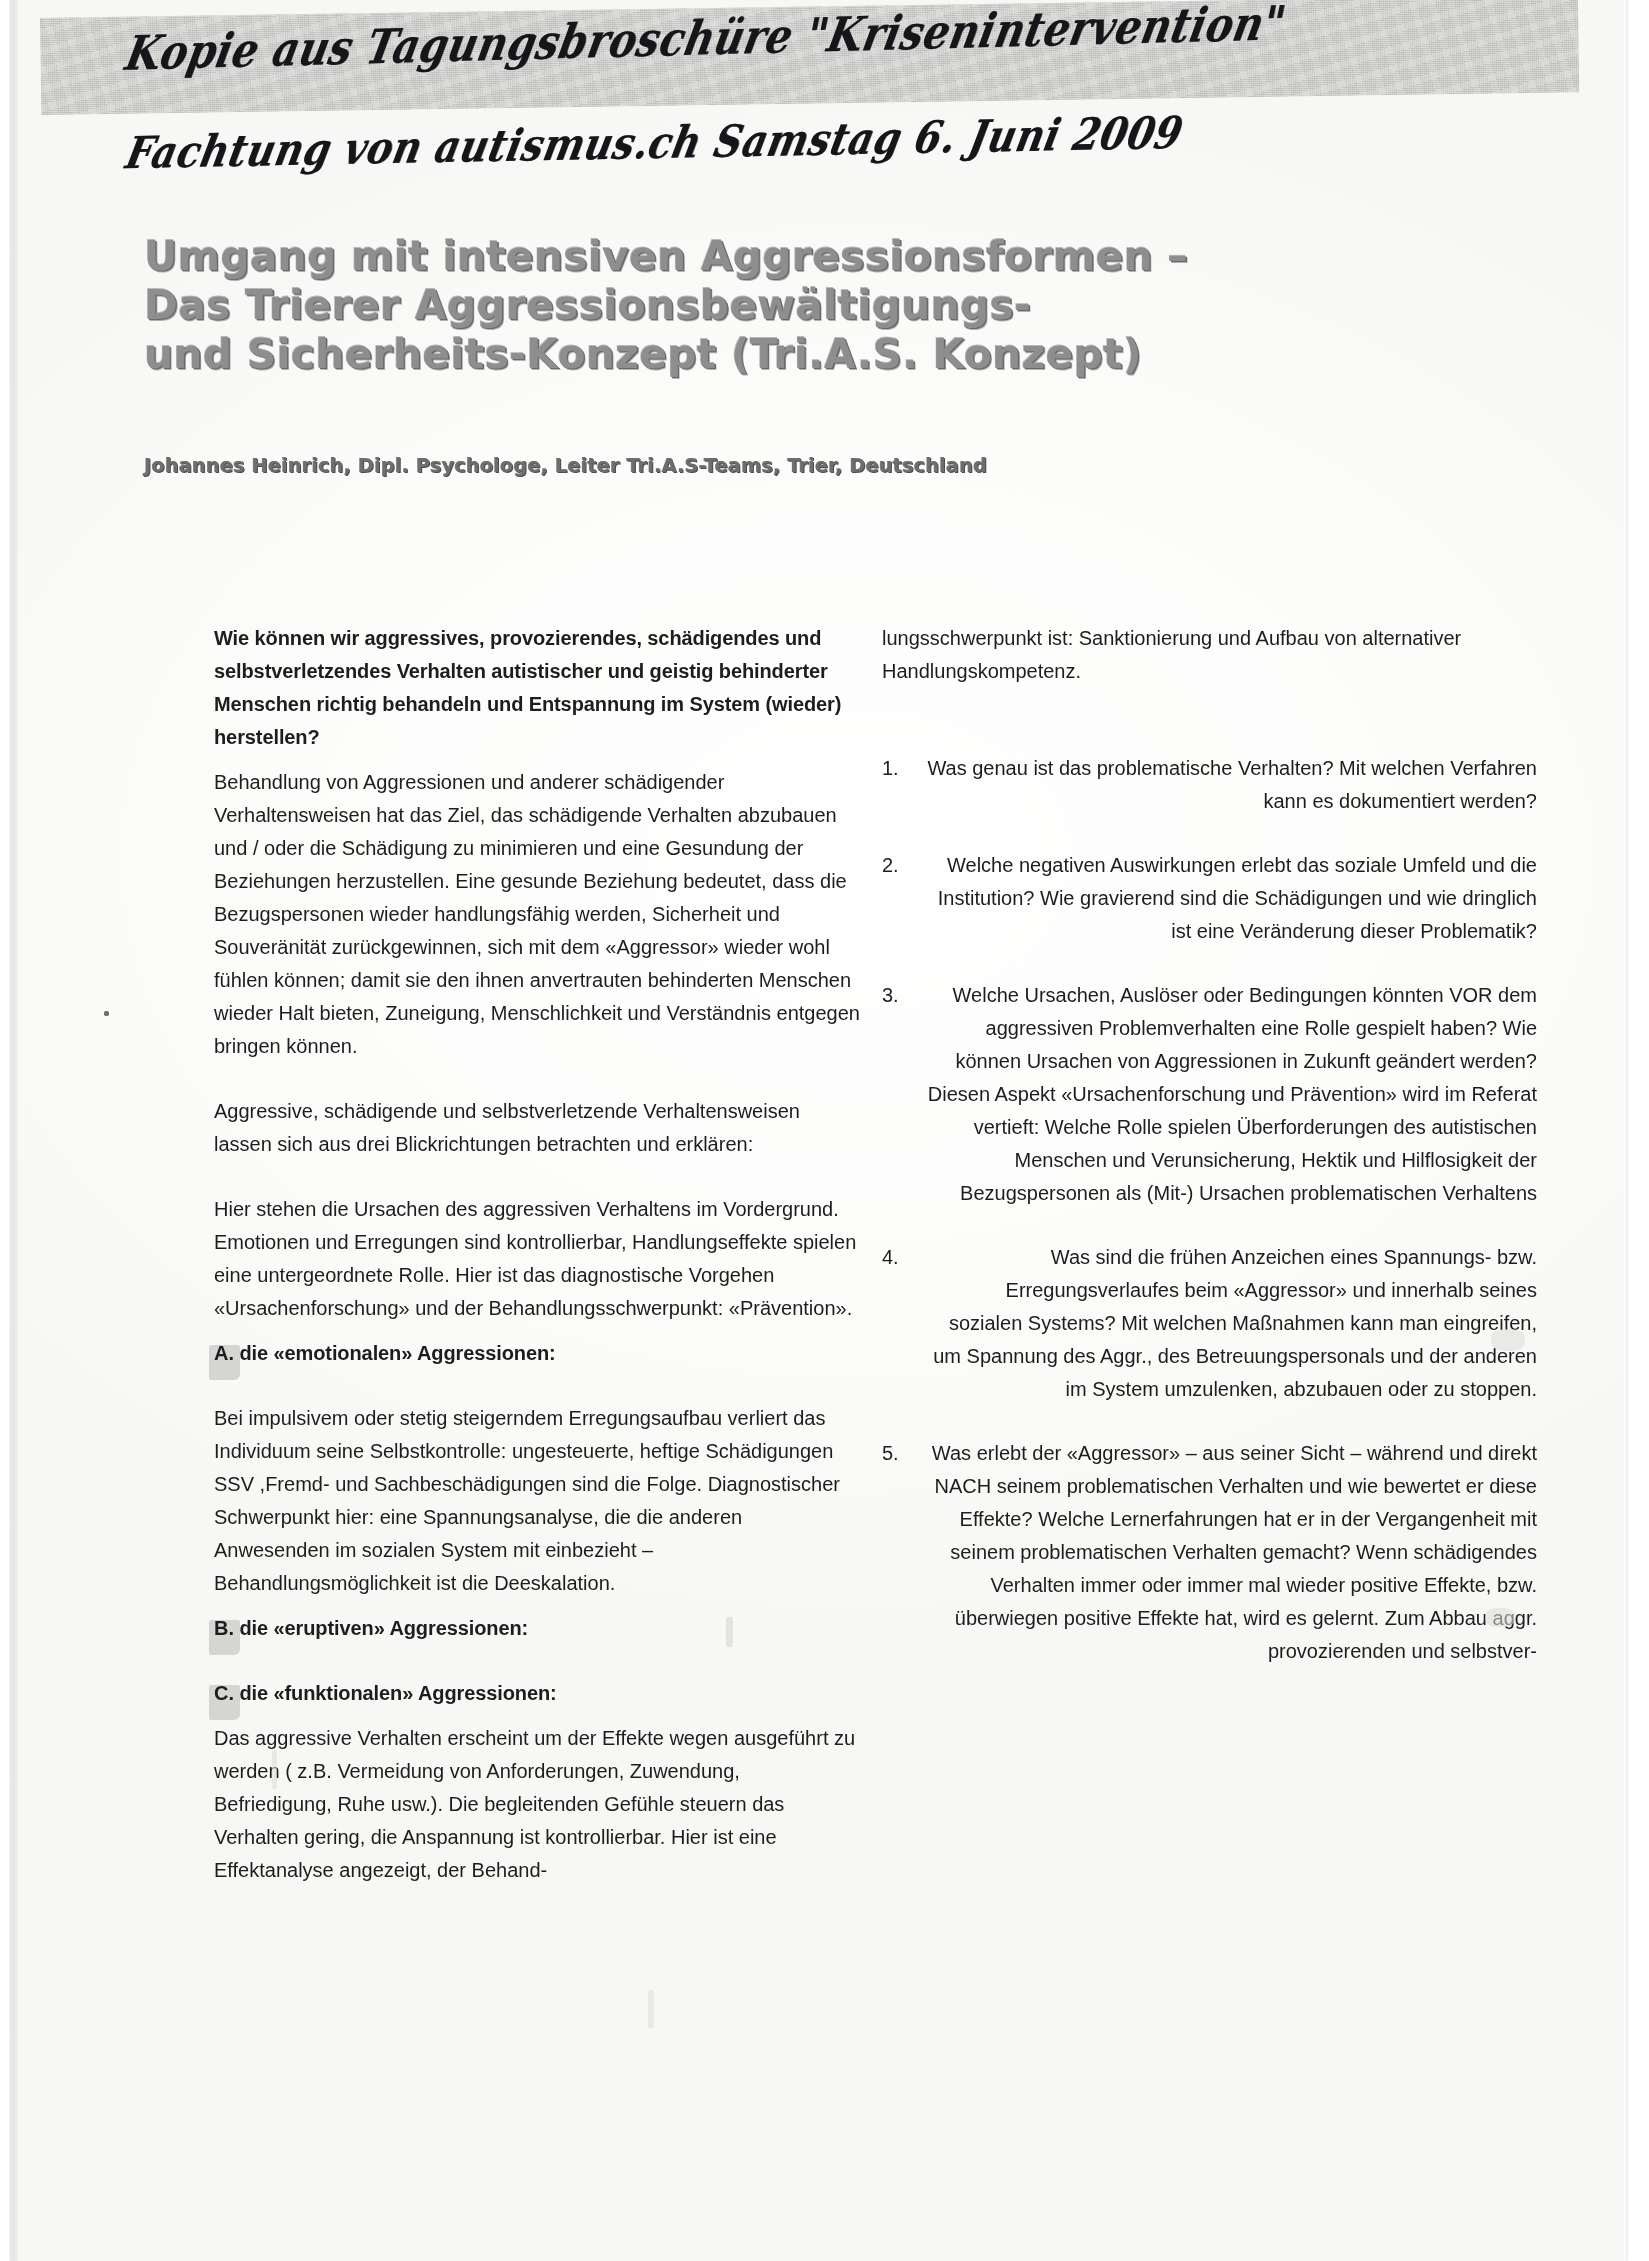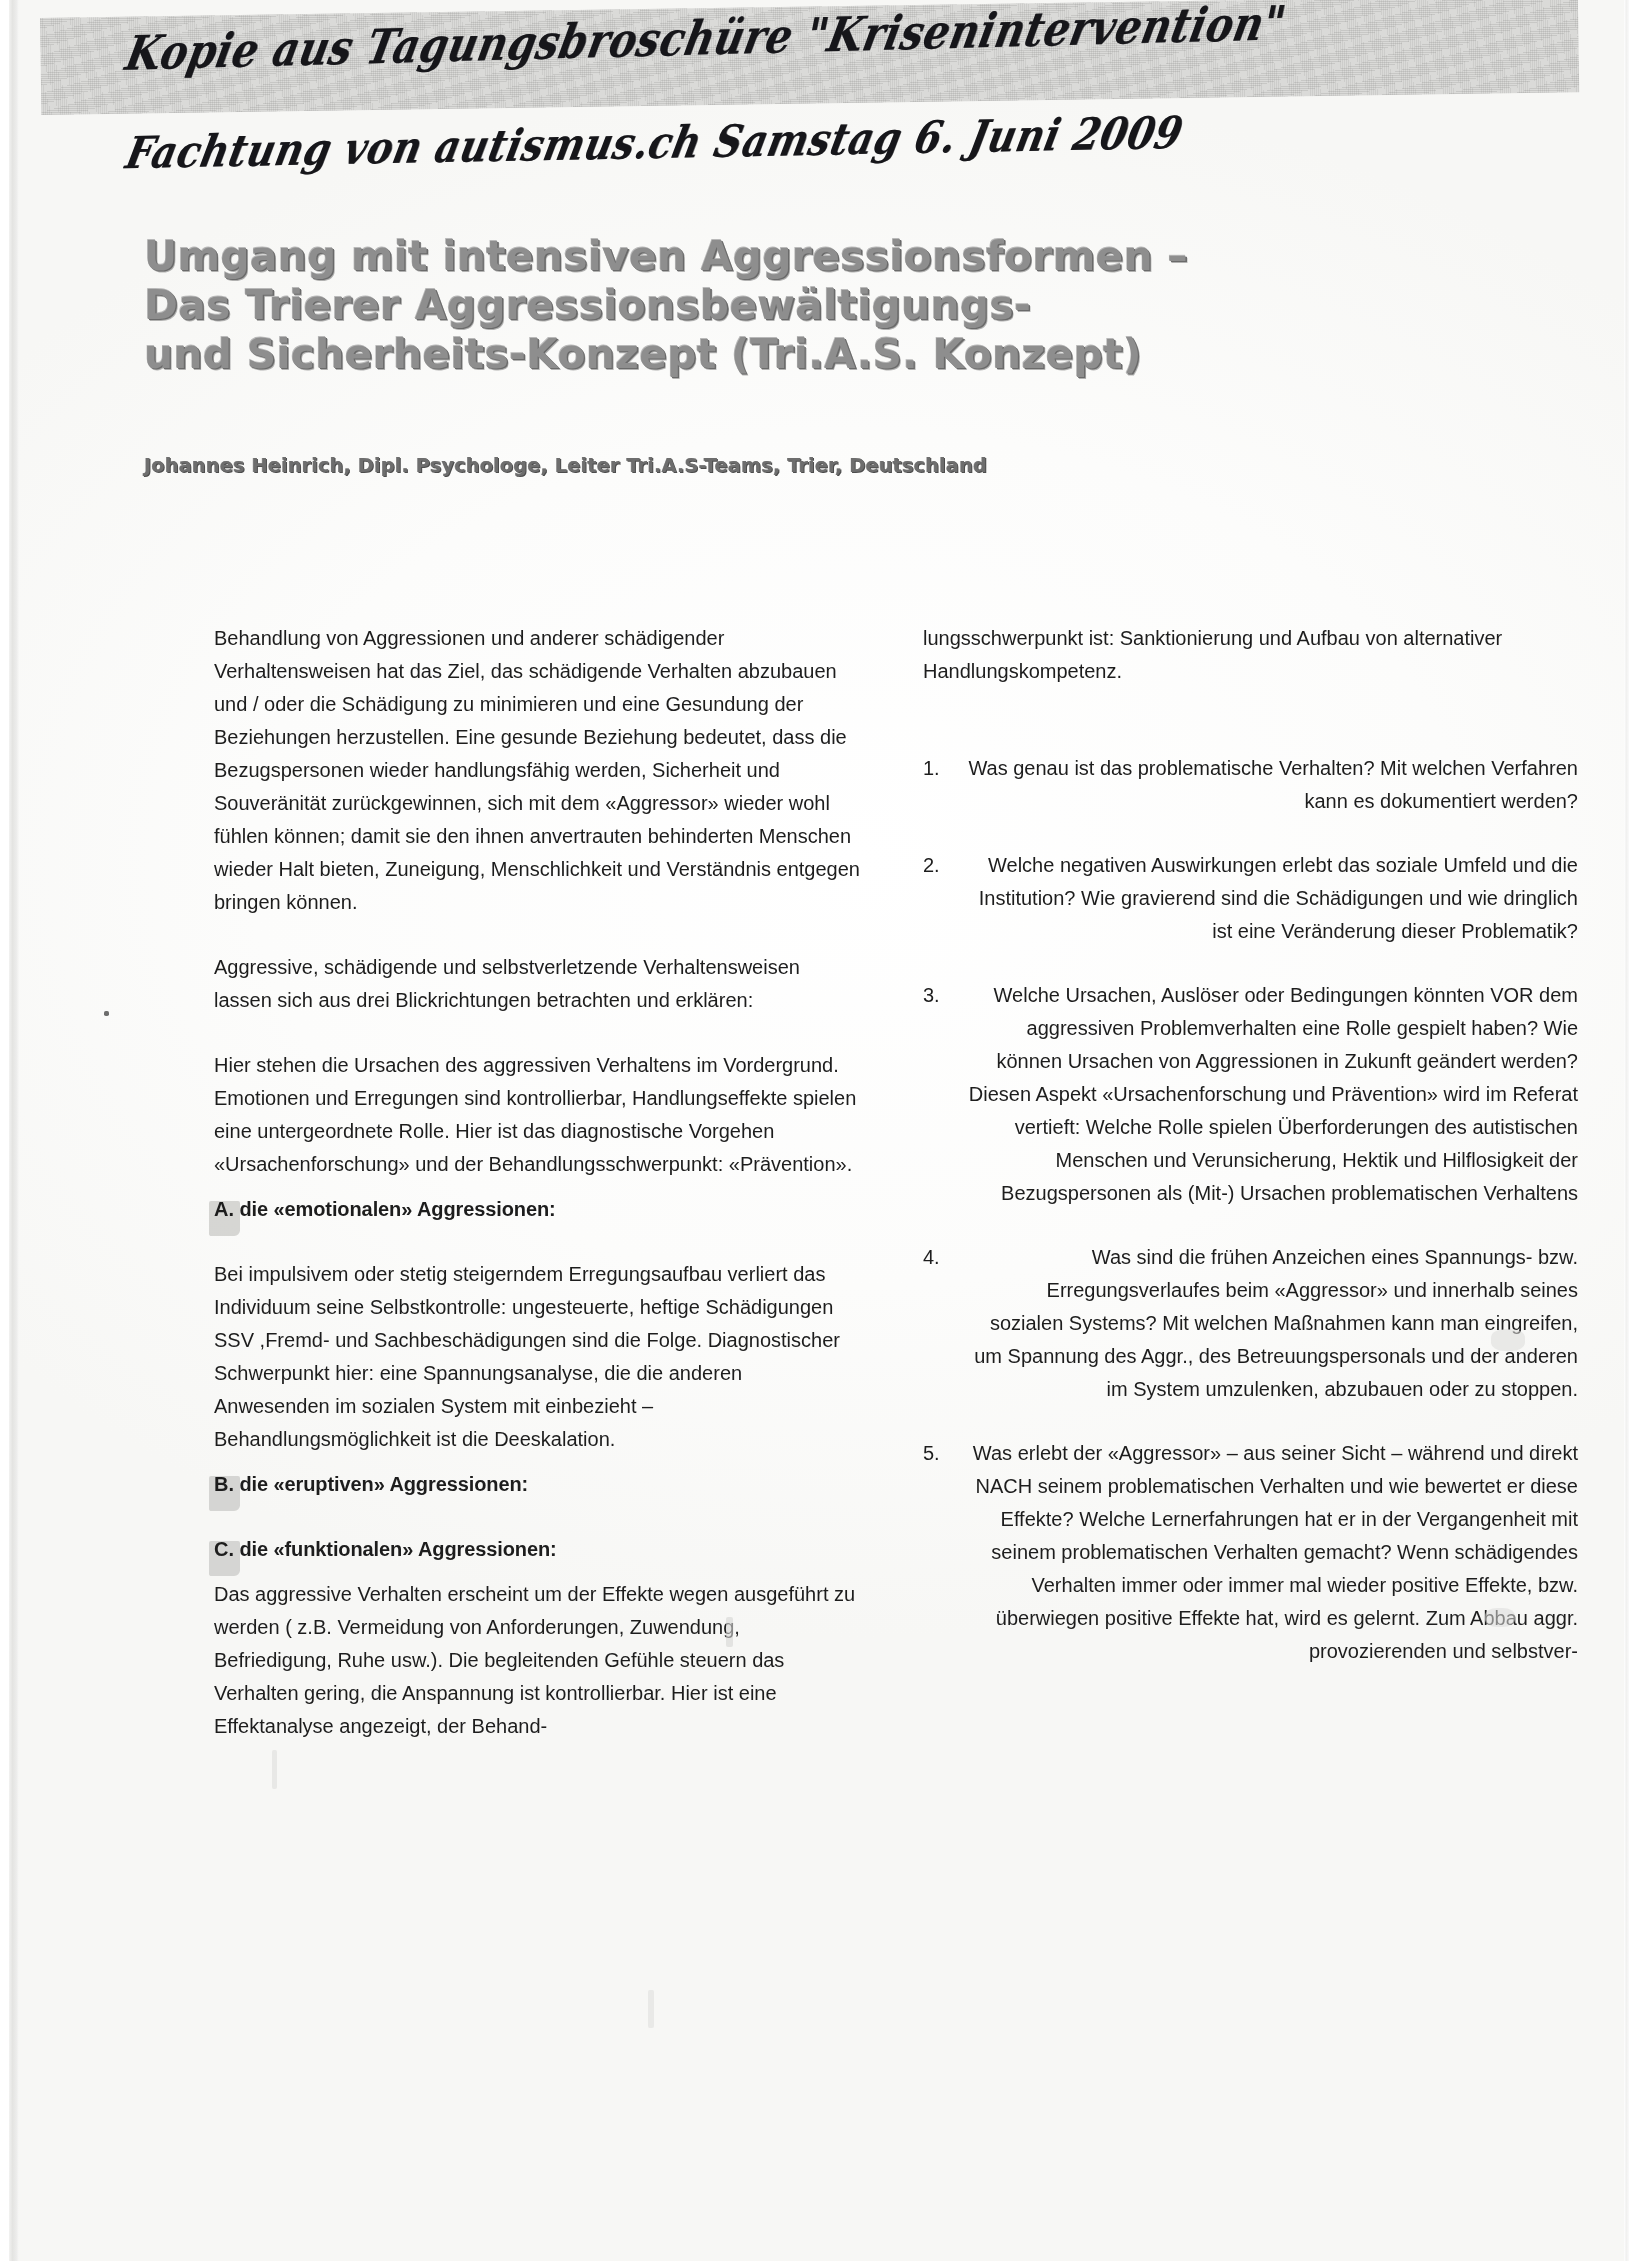--- a/index.html
+++ b/index.html
@@ -122,21 +122,21 @@
     position:absolute;left:0;top:622px;width:1649px;
   }
   .col{
     position:absolute;top:0;
     font-size:20px;
     line-height:33px;
     color:#1d1d1d;
     font-family:"Liberation Sans", sans-serif;
   }
   #col-left{left:214px;width:648px;}
-  #col-right{left:923px;width:655px;}
+  #col-right{left:882px;width:655px;}
 
   .para{margin:0 0 0 0;}
   .para + .para{margin-top:12px;}
   .gap{height:32px;}
 
   .bold{
     font-weight:700;
     letter-spacing:-0.1px;
   }
 
@@ -208,20 +208,21 @@
     <div class="hl">Das Trierer Aggressionsbewältigungs-</div>
     <div class="hl">und Sicherheits-Konzept (Tri.A.S. Konzept)</div>
   </div>
 
   <div id="byline">Johannes Heinrich, Dipl. Psychologe, Leiter Tri.A.S-Teams, Trier, Deutschland</div>
 
   <div id="columns">
 
     <div class="col" id="col-left">
 
+      <p class="para bold">Wie können wir aggressives, provozierendes, schädigendes und selbstverletzendes Verhalten autistischer und geistig behinderter Menschen richtig behandeln und Entspannung im System (wieder) herstellen?</p>
       <p class="para">Behandlung von Aggressionen und anderer schädigender Verhaltensweisen hat das Ziel, das schädigende Verhalten abzubauen und / oder die Schädigung zu minimieren und eine Gesundung der Beziehungen herzustellen. Eine gesunde Beziehung bedeutet, dass die Bezugspersonen wieder handlungsfähig werden, Sicherheit und Souveränität zurückgewinnen, sich mit dem «Aggressor» wieder wohl fühlen können; damit sie den ihnen anvertrauten behinderten Menschen wieder Halt bieten, Zuneigung, Menschlichkeit und Verständnis entgegen bringen können.</p>
       <div class="gap"></div>
       <p class="para">Aggressive, schädigende und selbstverletzende Verhaltensweisen lassen sich aus drei Blickrichtungen betrachten und erklären:</p>
       <div class="gap"></div>
 
       <p class="para">Hier stehen die Ursachen des aggressiven Verhaltens im Vordergrund. Emotionen und Erregungen sind kontrollierbar, Handlungseffekte spielen eine untergeordnete Rolle. Hier ist das diagnostische Vorgehen «Ursachenforschung» und der Behandlungsschwerpunkt: «Prävention».</p>
       <p class="para">
         <span class="marked"><span class="hl-swatch"></span><span class="sec-label">A.</span></span><span class="bold"> die «emotionalen» Aggressionen:</span>
       </p>
       <div class="gap"></div>

